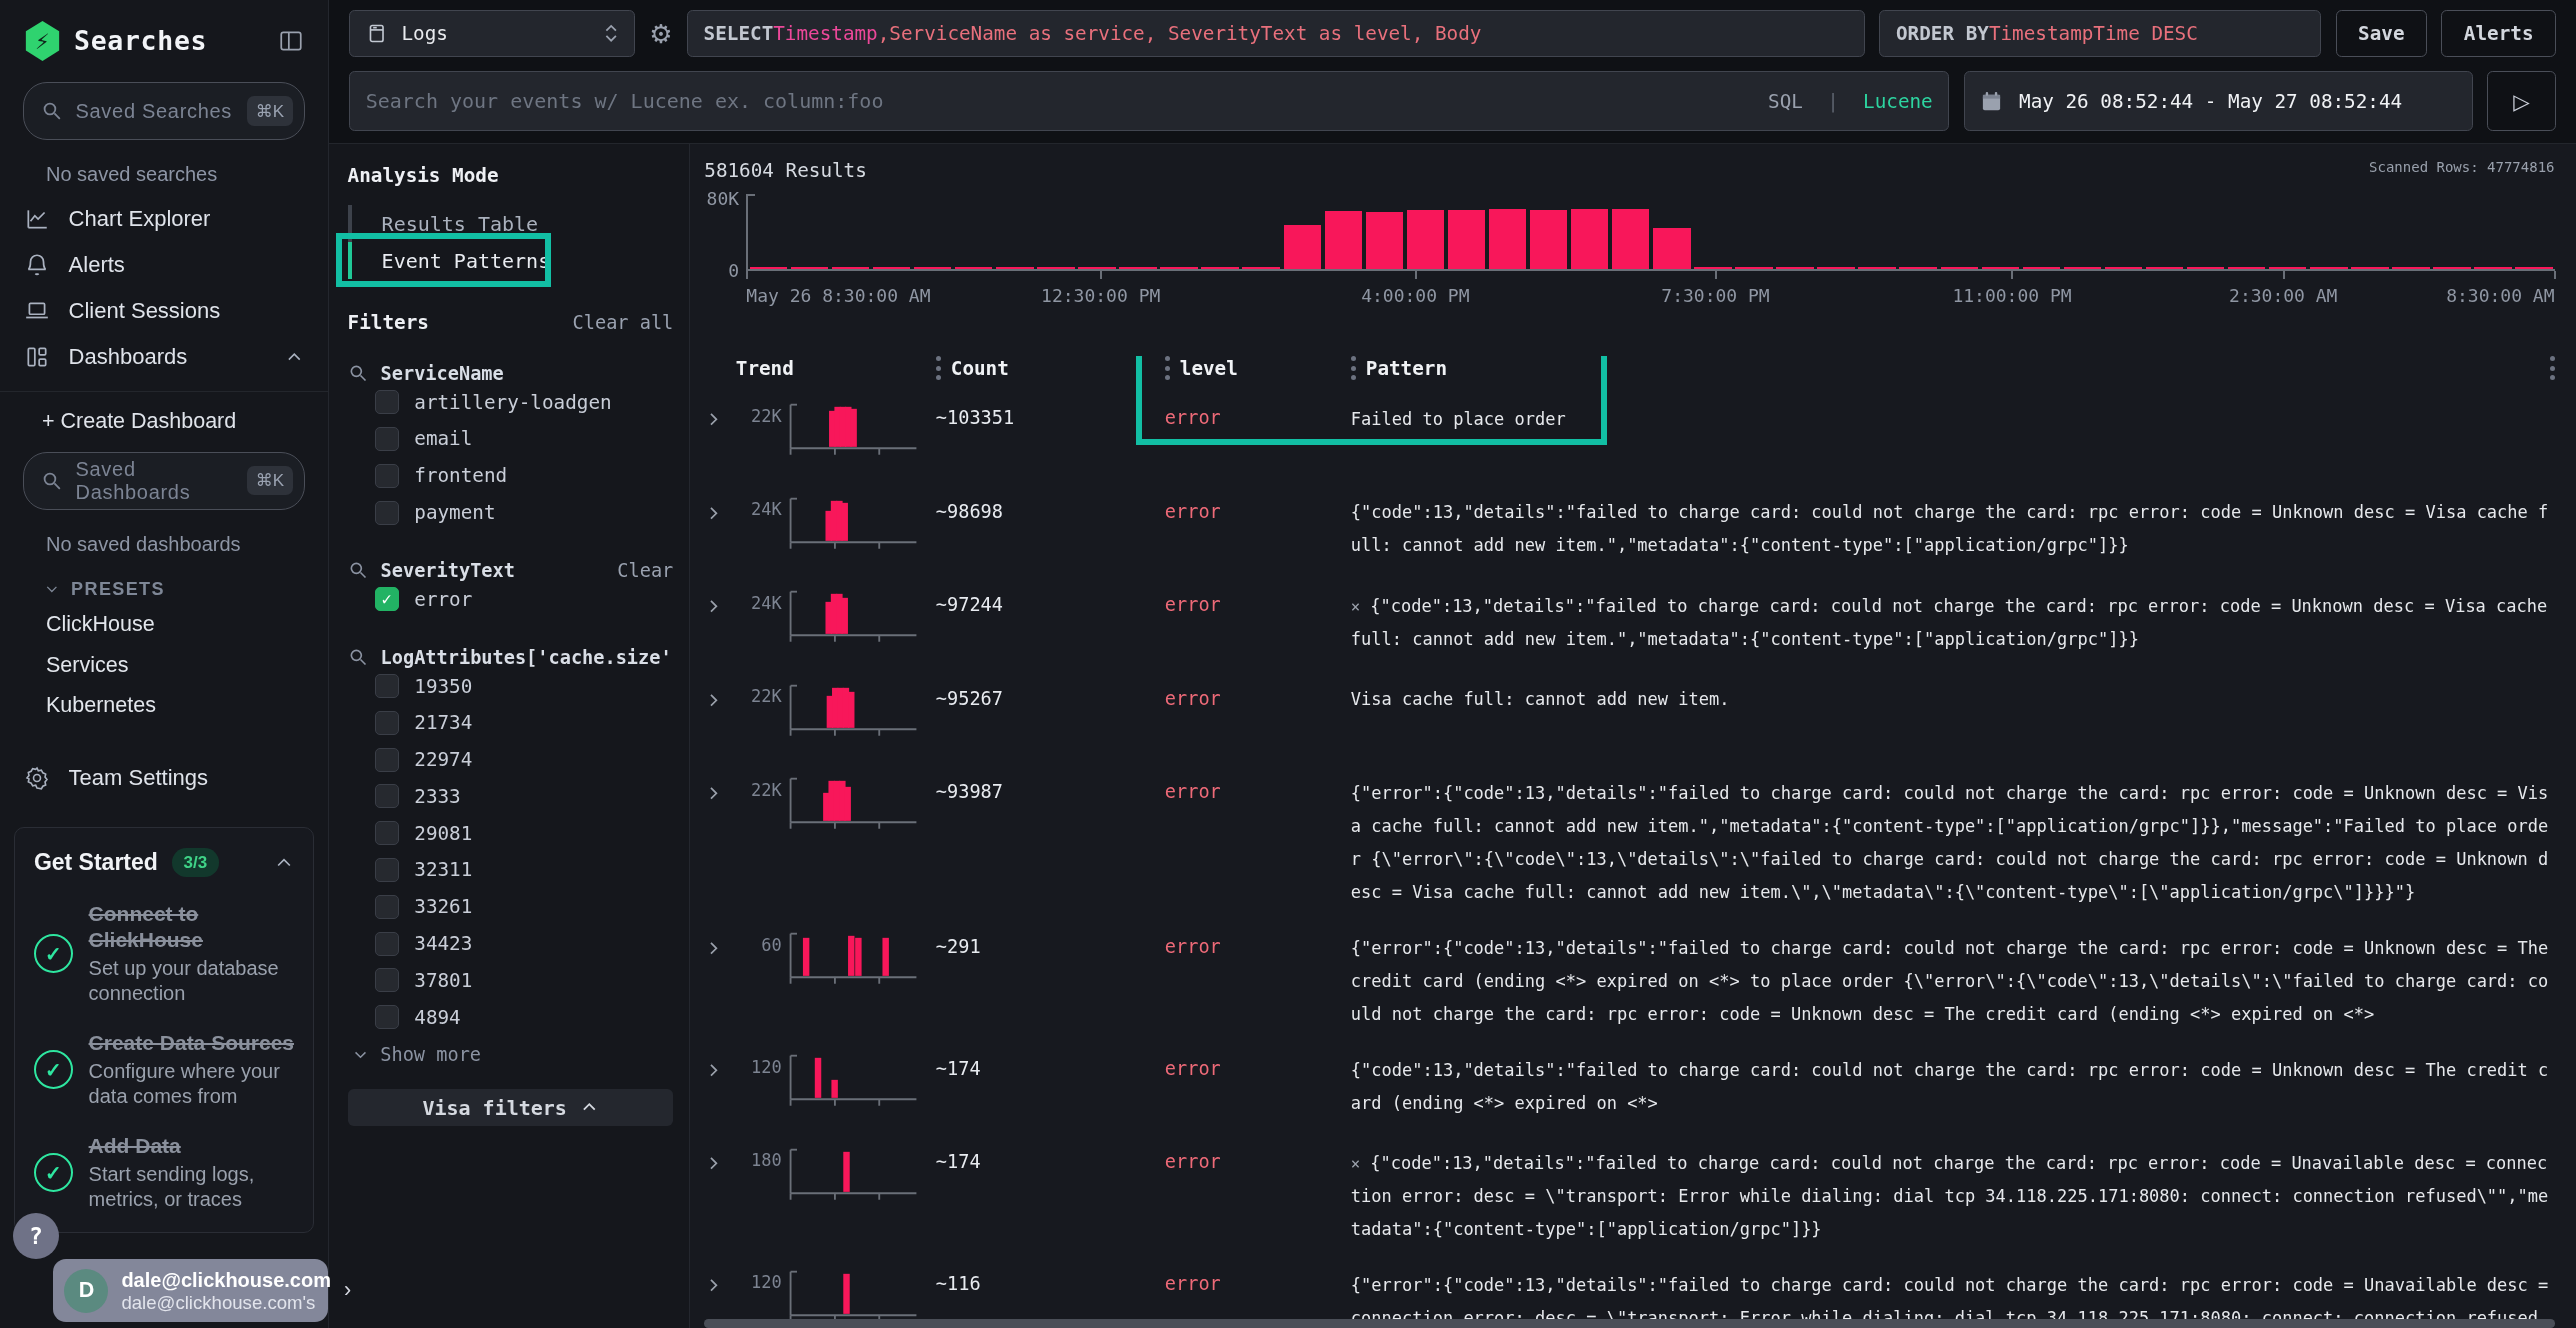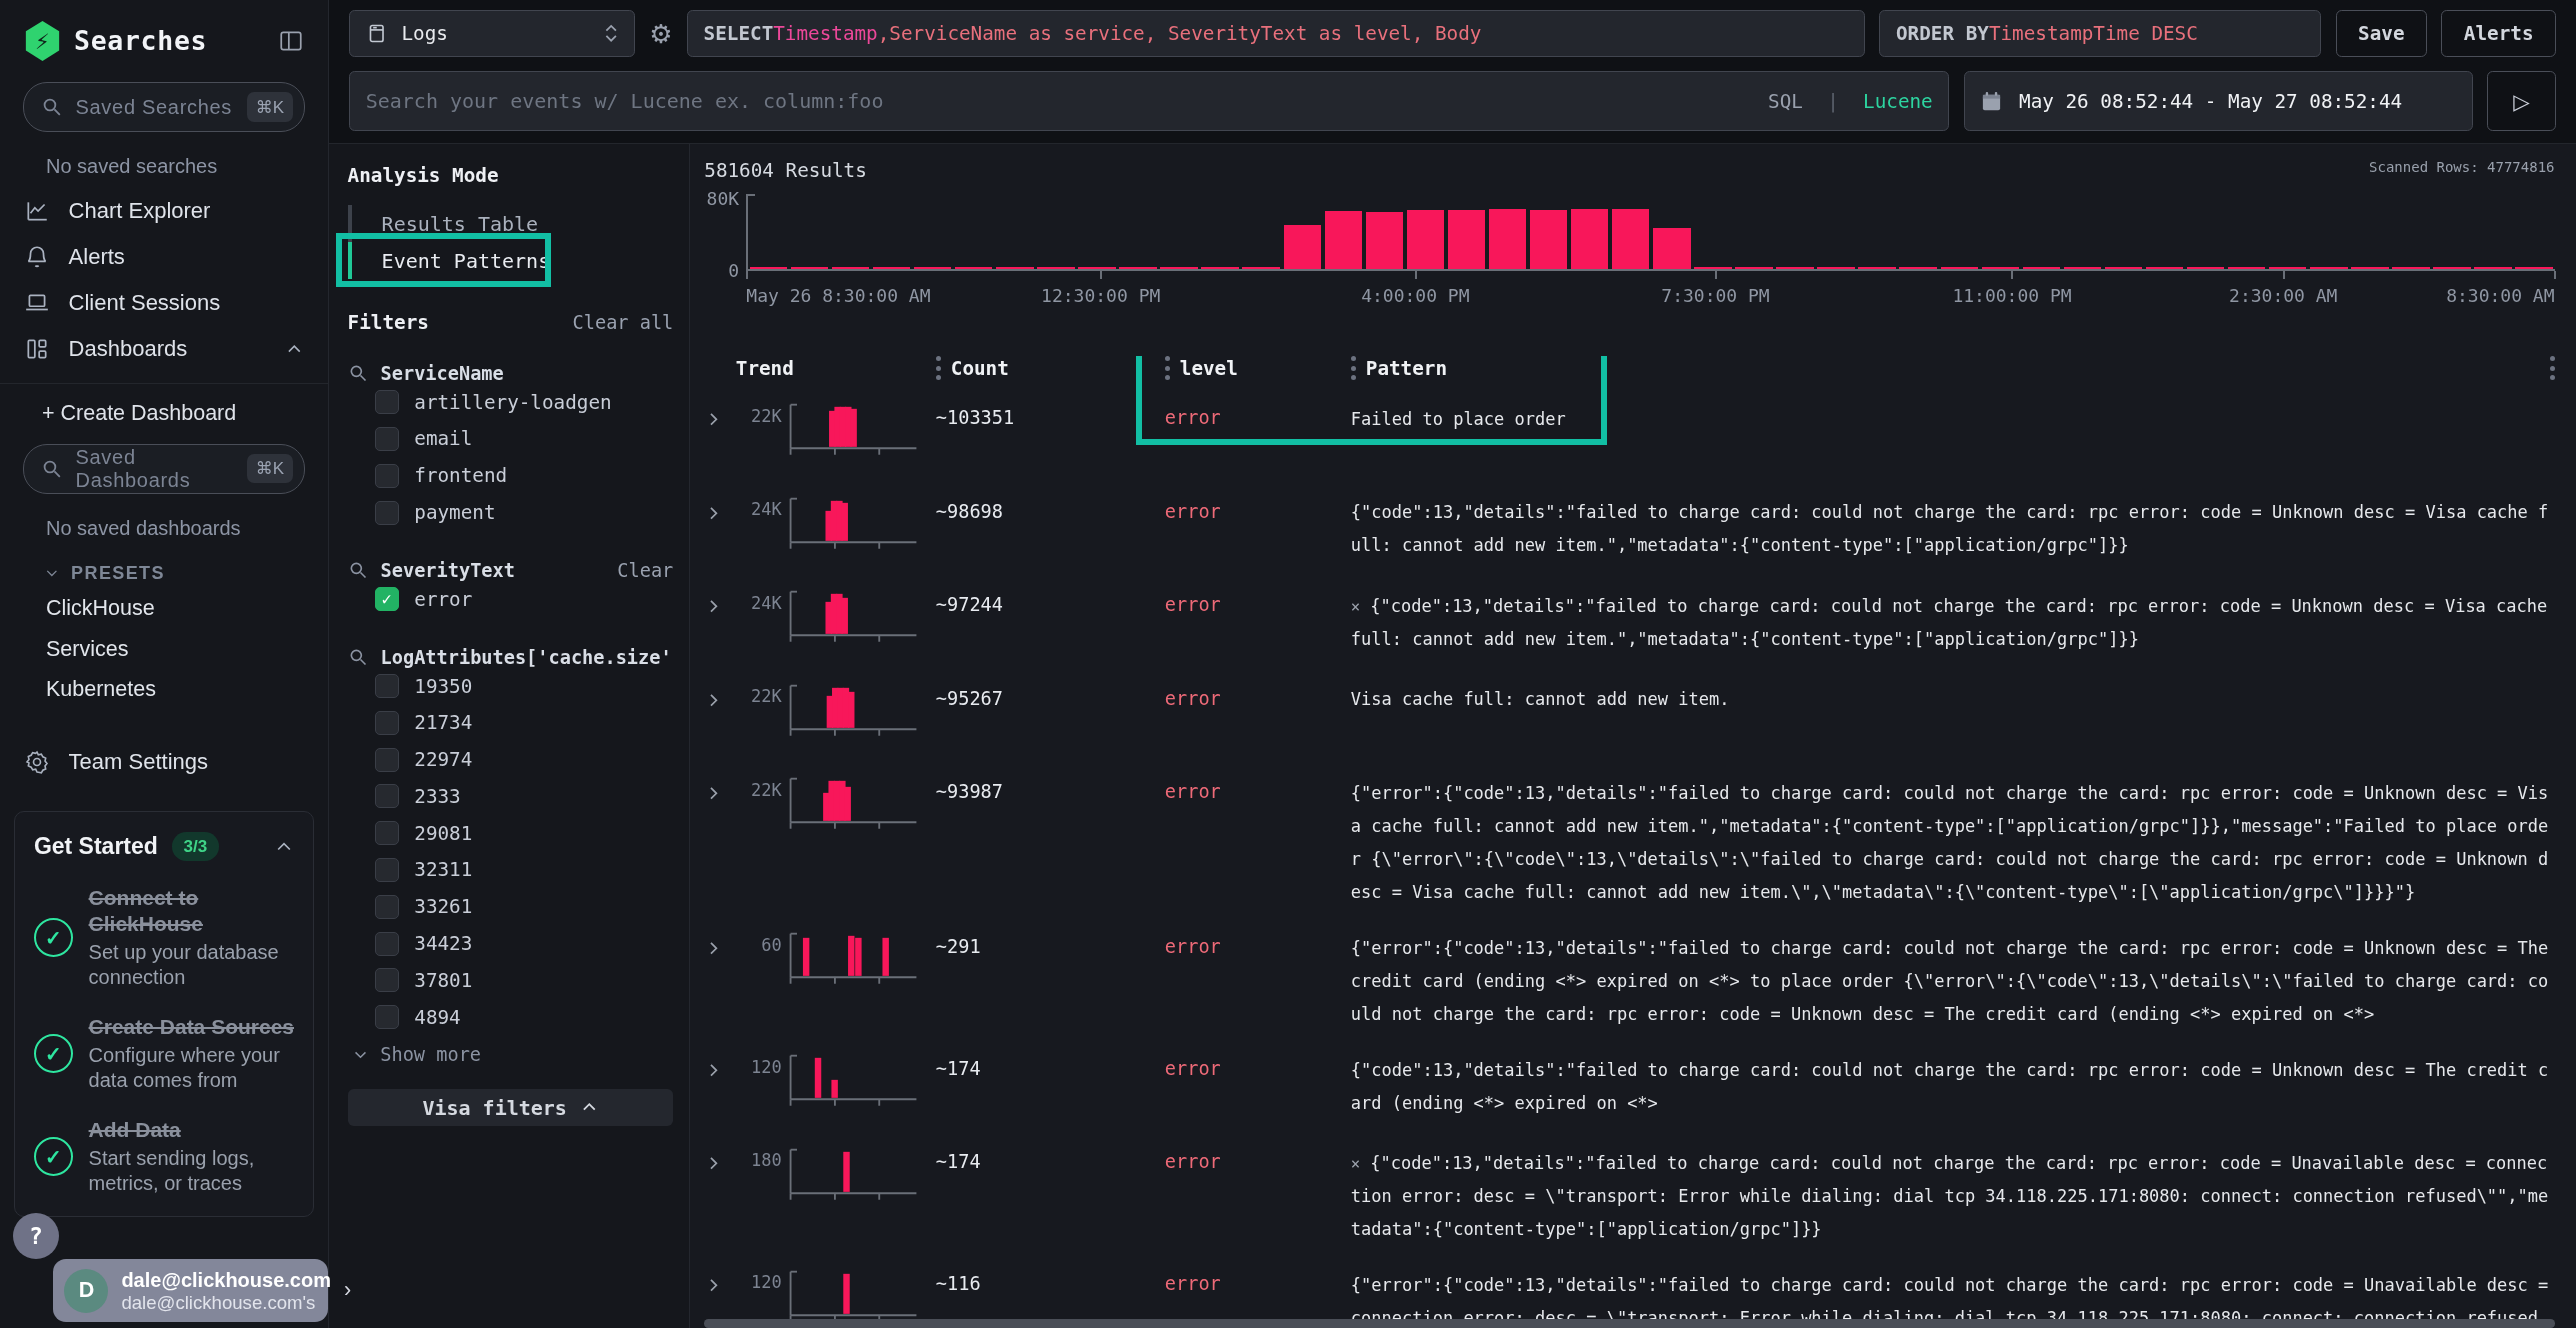--- a/index.html
+++ b/index.html
@@ -13,21 +13,21 @@
   .sidebar { width:329px; min-width:329px; height:100%; background:#15171c; border-right:1.4px solid #24272e; position:relative; }
   .sb-head { display:flex; align-items:center; justify-content:space-between; padding:17px 24px 7.2px 24px; height:72px; }
   .logo-wrap { display:flex; align-items:center; gap:13px; }
   .logo { width:37px; height:40px; background:#2fd36f; clip-path:polygon(50% 0%,95% 26%,95% 74%,50% 100%,5% 74%,5% 26%); display:flex; align-items:center; justify-content:center; color:#10231a; font-size:24px; font-weight:bold; }
   .brand { font-size:26.5px; font-weight:bold; color:#f2f4f7; letter-spacing:0.7px; }
   .sb-collapse { color:#9aa1ae; display:flex; }
   .nav-item { display:flex; align-items:center; gap:18.6px; padding:10px 24px; font-size:22px; color:#dfe3ea; }
   .nav-item .grow { flex:1; }
   .nav-item.green { color:#3ad08e; font-weight:bold; }
   .nav-item svg { flex:none; }
-  .pill { margin:10px 23px; height:50px; border:1.4px solid #4a4e58; background:#1b1e24; border-radius:24px; display:flex; align-items:center; gap:13px; padding:0 11.4px 0 17px; }
+  .pill { margin:10px 23px; height:58px; border:1.4px solid #4a4e58; background:#1b1e24; border-radius:24px; display:flex; align-items:center; gap:13px; padding:0 11.4px 0 17px; }
   .pill .ph { flex:1; color:#7c8494; font-size:20px; letter-spacing:0.7px; }
   .pill .kbd { background:#2e323a; color:#9aa2b1; border-radius:7.2px; font-size:17px; padding:4.3px 8.6px; font-family:"Liberation Sans", sans-serif; }
   .sb-empty { color:#8d95a5; font-size:20px; padding:13px 24px 10px 46px; }
   .sb-divider { border-top:1.4px solid #23262c; margin-top:11.4px; }
   .create-dash { display:flex; gap:17px; padding:17px 24px 7.2px 42px; font-size:21.5px; color:#dfe3ea; }
   .presets { display:flex; align-items:center; gap:11.4px; color:#7e8796; font-size:18px; font-weight:bold; letter-spacing:1.4px; padding:13px 24px 4.3px 44px; }
   .preset-item { font-size:21.5px; color:#e2e6ec; padding:7.9px 24px 7.9px 46px; }
   .team-settings { margin-top:29px; }
 
   .gs-card { margin:26px 14.3px 0 14.3px; border:1.4px solid #2a2d35; border-radius:10px; background:#17191f; padding:20px 18.6px 29px 18.6px; height:406px; overflow:hidden; }

